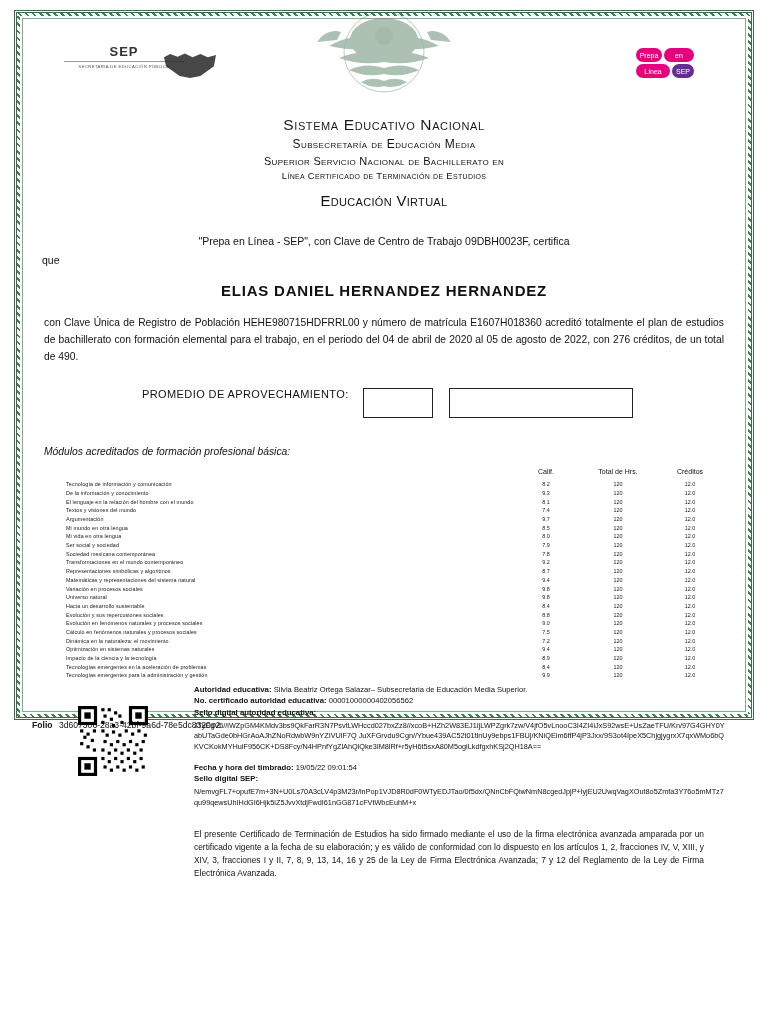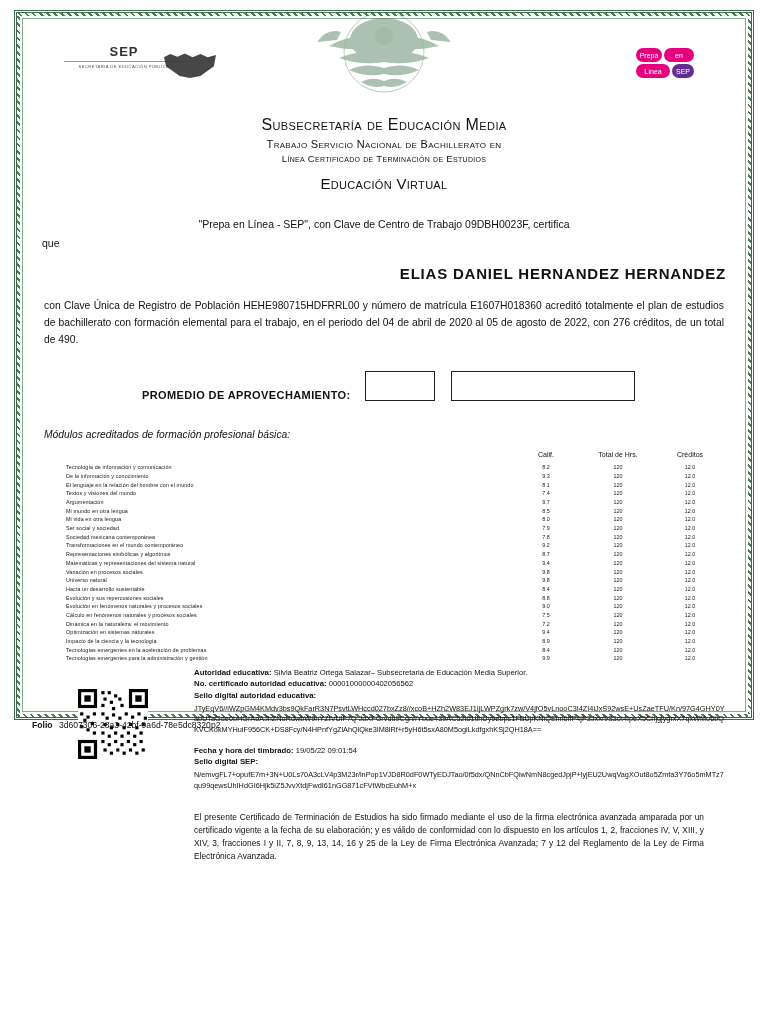--- a/index.html
+++ b/index.html
@@ -104,52 +104,51 @@
     position: absolute;
     right: 26px;
     top: 30px;
     width: 66px;
     height: 40px;
   }
 
   
   .titles { text-align: center; margin-top: 6px; }
   .t1 { font-size: 15.5px; letter-spacing: .6px; color: #1b1b1b; font-variant: small-caps; }
-  .t2 { font-size: 16px; letter-spacing: .4px; margin-top: 3px; font-variant: small-caps; }
+  .t2 { font-size: 12px; letter-spacing: .4px; margin-top: 3px; font-variant: small-caps; }
   .t3 { font-size: 11px; letter-spacing: .3px; margin-top: 4px; font-variant: small-caps; }
   .t4 { font-size: 9.5px; letter-spacing: .3px; margin-top: 3px; font-variant: small-caps; }
   .t5 { font-size: 15px; letter-spacing: .3px; margin-top: 11px; font-variant: small-caps; }
 
   .certifies {
     text-align: center;
     font-size: 10.5px;
     margin-top: 26px;
   }
   .que { text-align: left; font-size: 10.5px; margin-top: 7px; }
   .student-name {
-    text-align: right;
+    text-align: center;
     font-size: 15px;
     font-weight: bold;
     letter-spacing: .8px;
     margin-top: 16px;
     color: #111;
   }
   .paragraph {
     font-size: 10.3px;
     line-height: 1.65;
     margin-top: 16px;
     text-align: justify;
     padding: 0 2px;
   }
   .promedio-row {
     display: flex;
-    align-items: flex-end;
+    align-items: flex-start;
     margin-top: 22px;
     padding-left: 100px;
-    font-weight: bold;
   }
   .promedio-label {
     font-size: 11px;
     letter-spacing: .4px;
     margin-right: 14px;
   }
   .box-small {
     width: 68px; height: 28px;
     border: 1px solid #222;
     margin-right: 16px;
@@ -276,22 +275,23 @@
         <rect x="2" y="20" width="34" height="14" rx="7" fill="#e5007e"></rect>
         <rect x="38" y="20" width="22" height="14" rx="7" fill="#662d91"></rect>
         <text x="15" y="14" font-size="7" fill="#ffffff" text-anchor="middle" font-family="Liberation Sans, sans-serif">Prepa</text>
         <text x="45" y="14" font-size="7" fill="#ffffff" text-anchor="middle" font-family="Liberation Sans, sans-serif">en</text>
         <text x="19" y="30" font-size="7" fill="#ffffff" text-anchor="middle" font-family="Liberation Sans, sans-serif">Línea</text>
         <text x="49" y="30" font-size="7" fill="#ffffff" text-anchor="middle" font-family="Liberation Sans, sans-serif">SEP</text>
       </svg>
     </div>
 
     <div class="titles">
+      <div class="t1">Sistema Educativo Nacional</div>
       <div class="t2">Subsecretaría de Educación Media</div>
-      <div class="t3">Trabajo Servicio Nacional de Bachillerato en</div>
+      <div class="t3">Superior Servicio Nacional de Bachillerato en</div>
       <div class="t4">Línea Certificado de Terminación de Estudios</div>
       <div class="t5">Educación Virtual</div>
     </div>
 
     <div class="certifies">"Prepa en Línea - SEP", con Clave de Centro de Trabajo 09DBH0023F, certifica</div>
     <div class="que">que</div>
     <div class="student-name">ELIAS DANIEL HERNANDEZ HERNANDEZ</div>
     <div class="paragraph">con Clave Única de Registro de Población  HEHE980715HDFRRL00 y número  de  matrícula E1607H018360 acreditó totalmente el plan de estudios de bachillerato con formación elemental para el trabajo, en el periodo del 04 de abril de 2020 al 05 de agosto de 2022, con 276 créditos, de un total de 490.</div>
 
     <div class="promedio-row">

